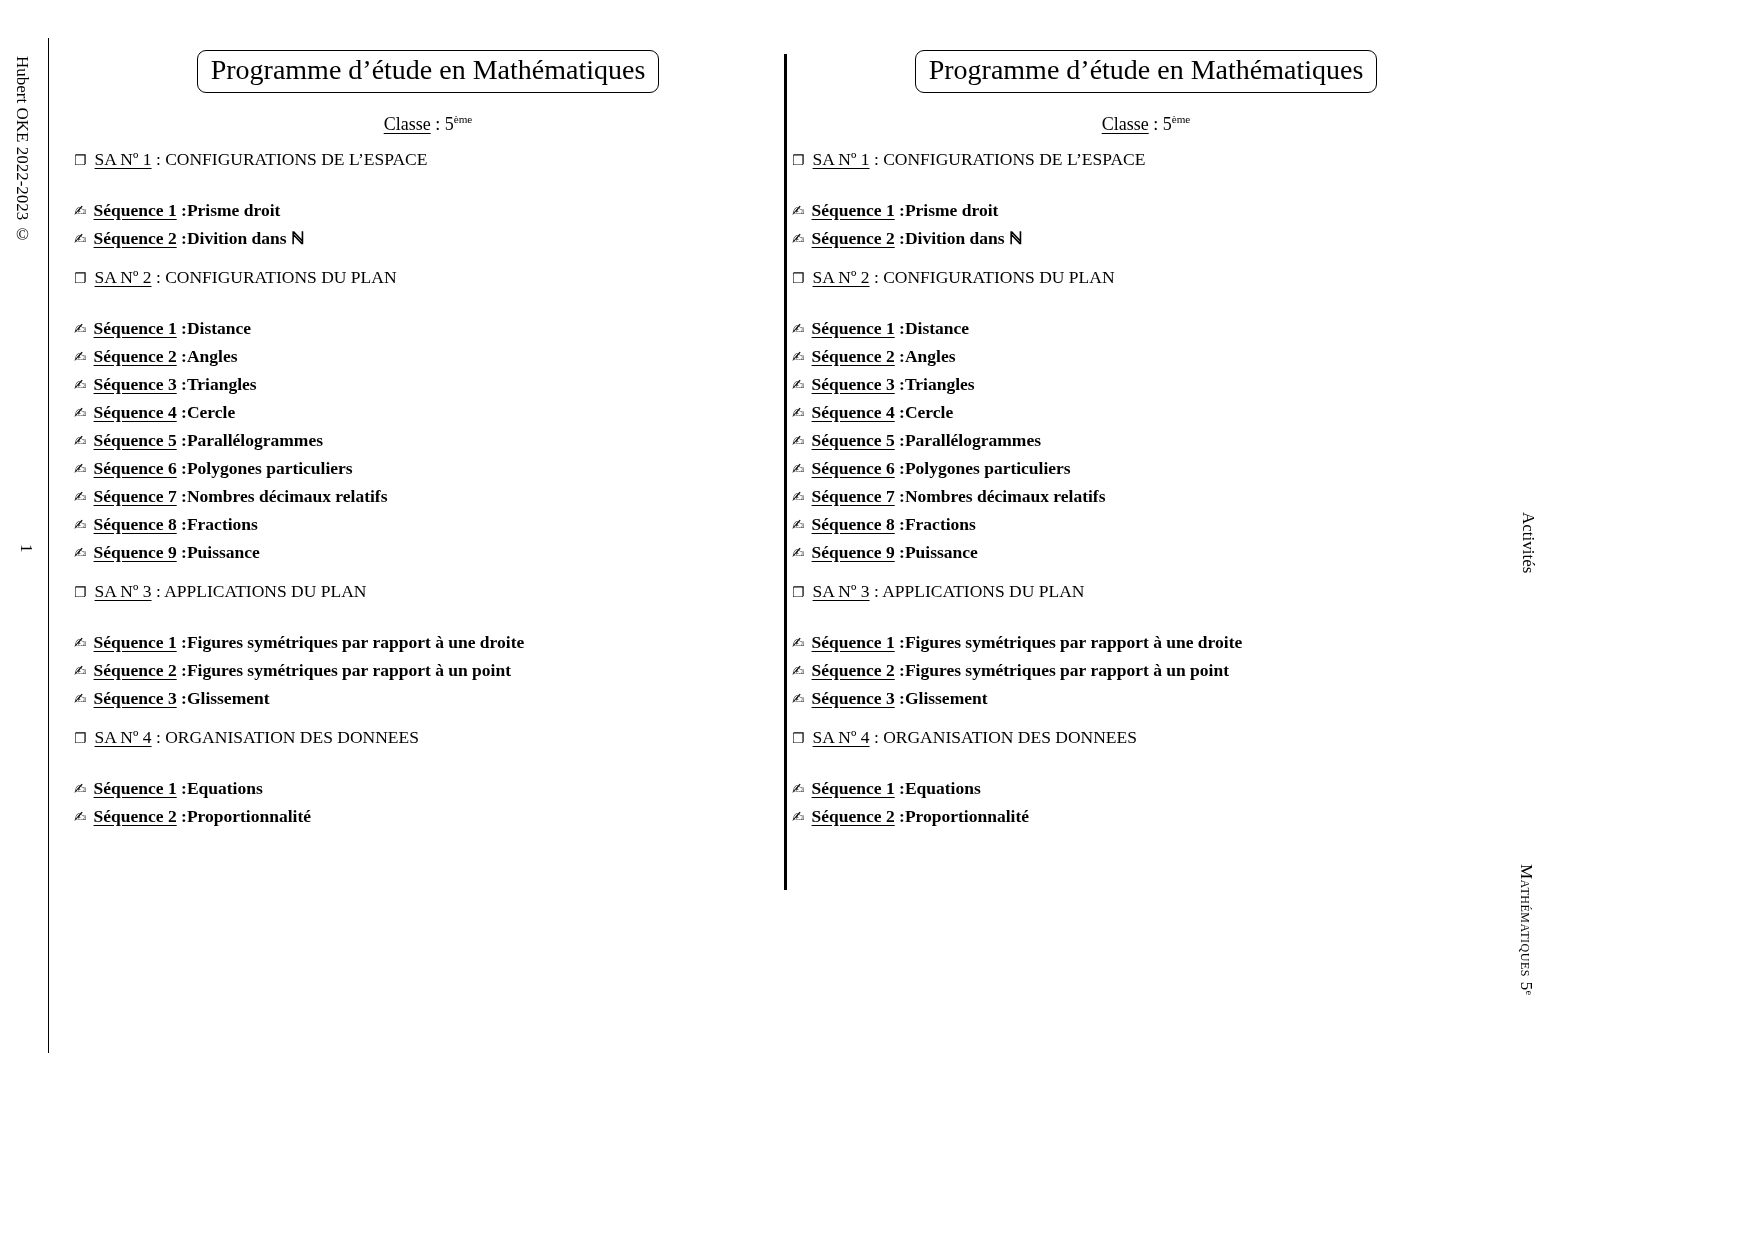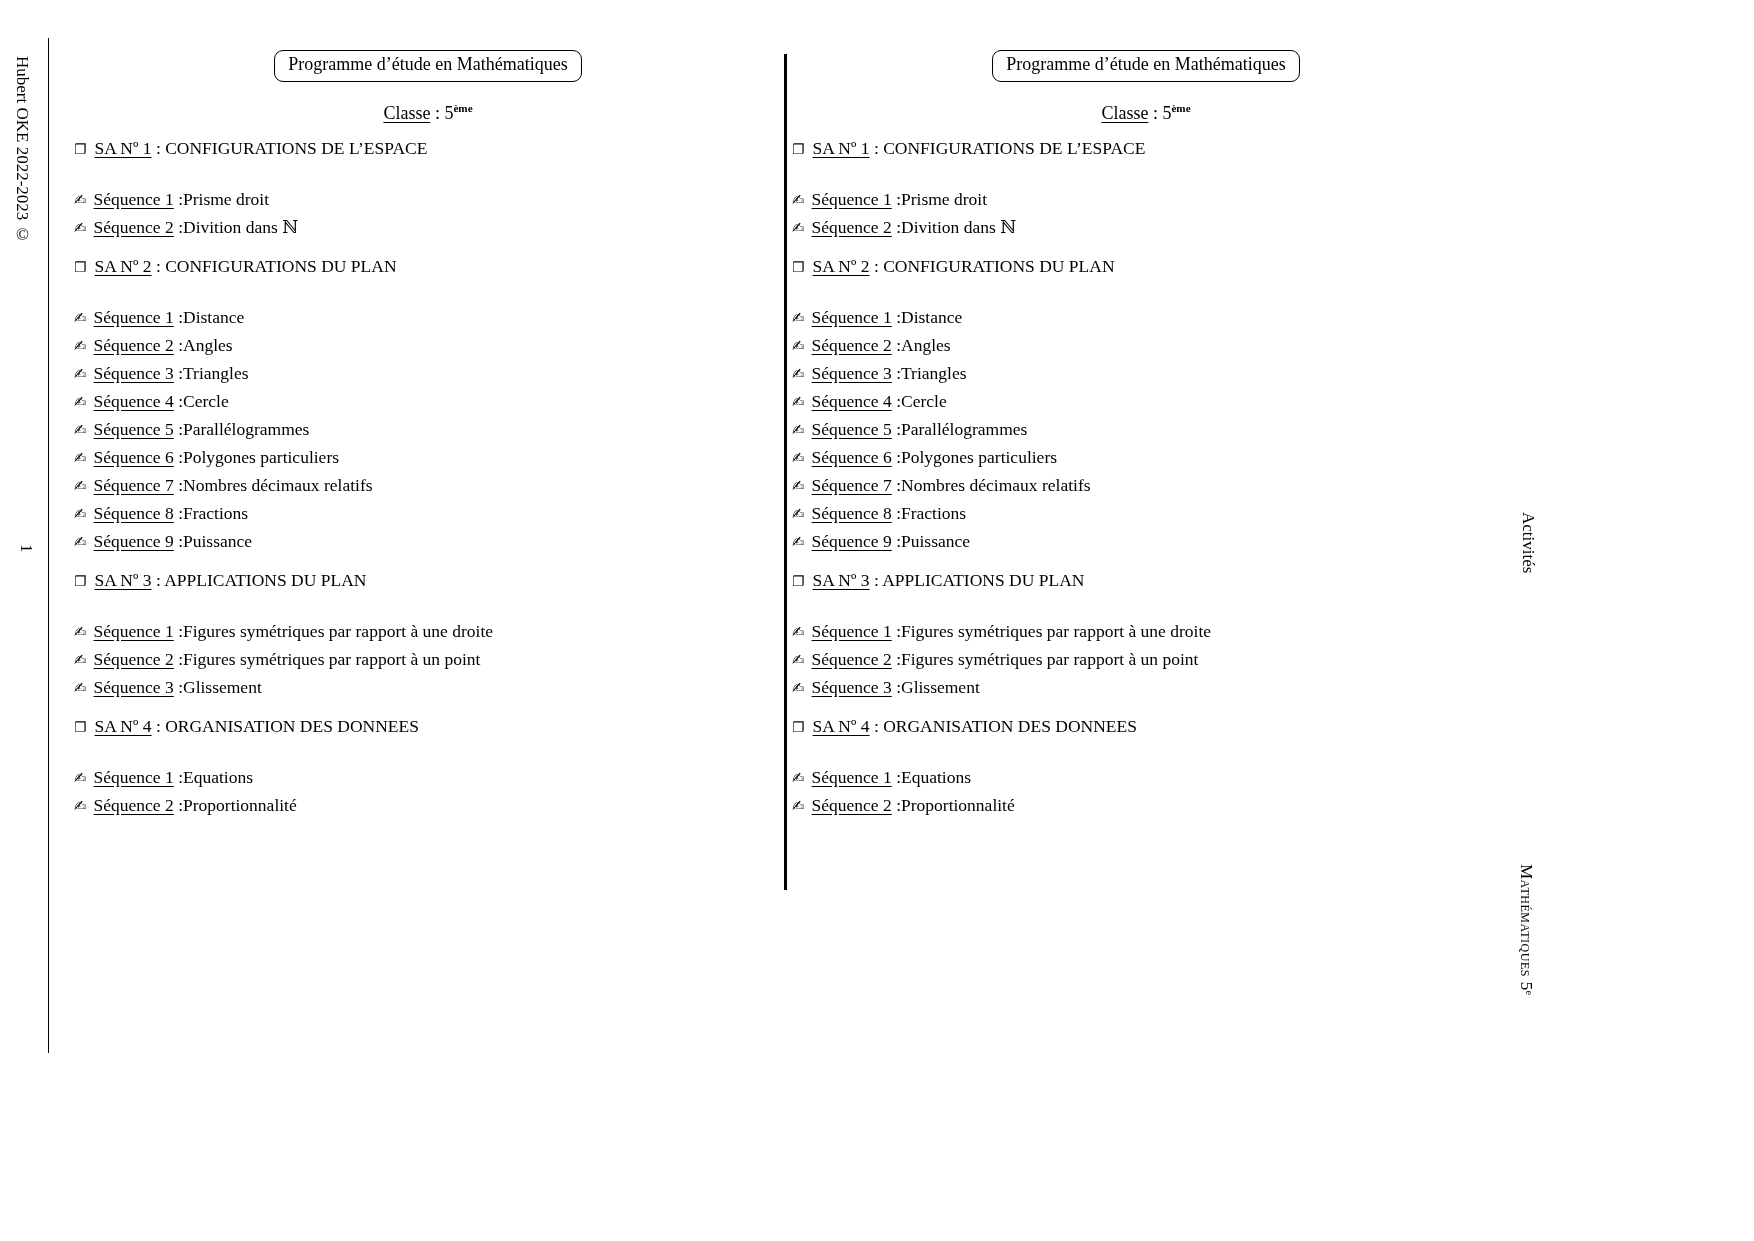--- a/index.html
+++ b/index.html
@@ -32,38 +32,38 @@
   .column { position: absolute; top: 50px; width: 708px; }
   .col-left  { left: 74px;  }
   .col-right { left: 792px; }
 
   .title-box {
     display: table;
     margin: 0 auto;
     border: 1.5px solid #000;
     border-radius: 9px;
     padding: 3px 13px 6px;
-    font-size: 18px;
+    font-size: 28px;
   }
   .classe-line { text-align: center; margin-top: 20px; font-size: 18px; }
 
   .ul { text-decoration: underline; text-underline-offset: 3px; }
 
   .section { margin-top: 14px; }
   .sa-line { font-size: 17.5px; margin-bottom: 27px; }
-  .seq-line { font-size: 17.5px; line-height: 27px; }
+  .seq-line { font-size: 17.5px; line-height: 27px; font-weight: bold; }
 
   .icon-box, .icon-pen {
     font-family: "DejaVu Sans", sans-serif;
     font-size: 14px;
     margin-right: 8px;
   }
   .icon-pen { font-size: 15px; margin-right: 7px; }
 
-  sup { font-size: 62%; font-weight: bold; }
+  sup { font-size: 62%; }
 </style>
 </head>
 <body>
 
 <div class="page">
 
   <div class="vrule rule-left"></div>
   <div class="vrule divider"></div>
 
   <div class="v-text author">Hubert OKE 2022-2023 ©</div>

